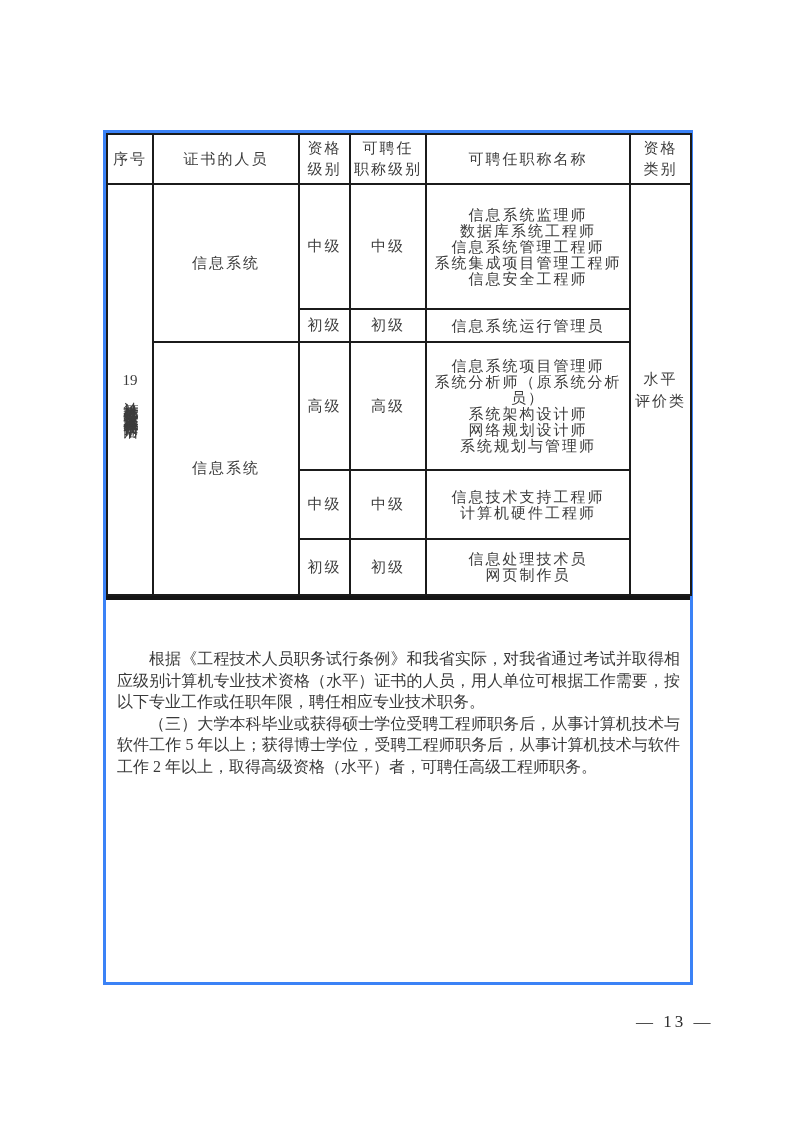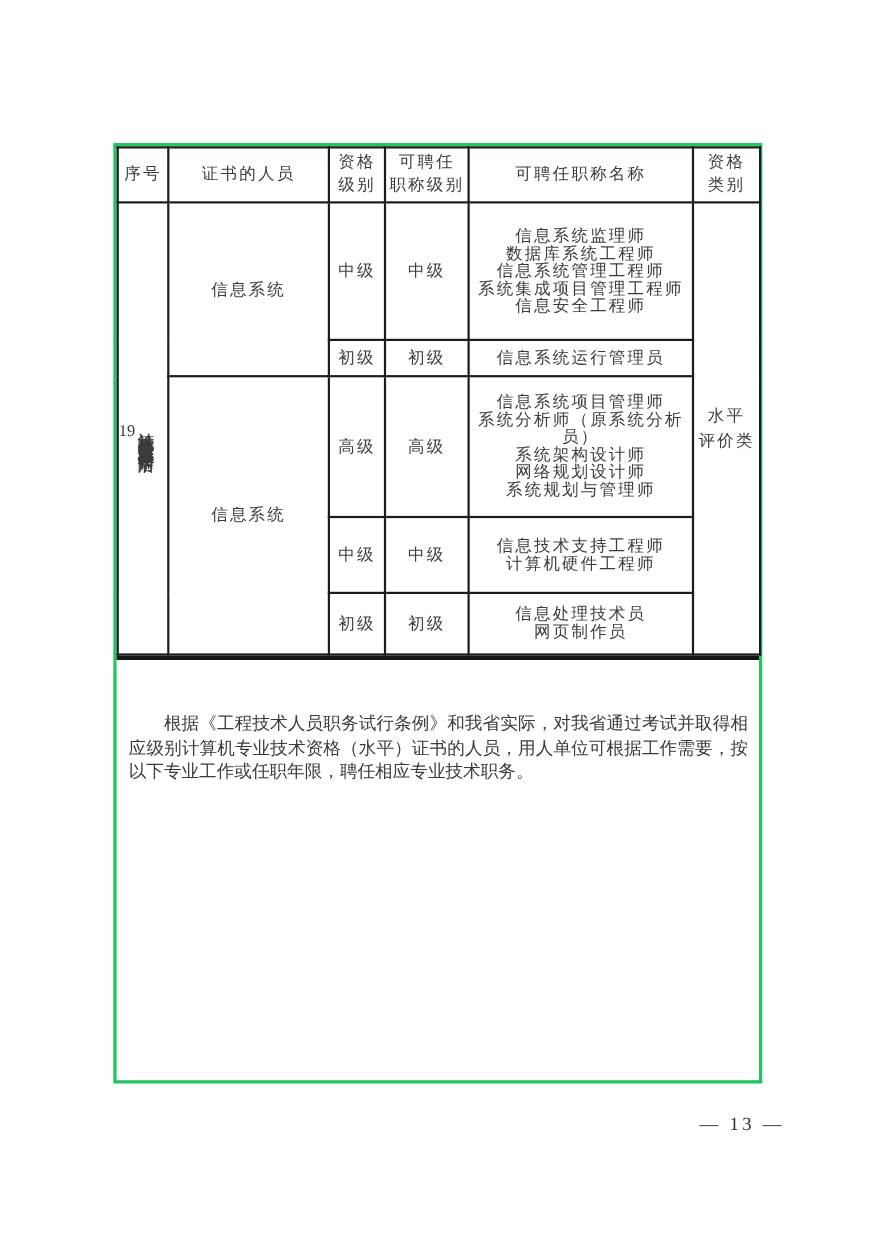--- a/index.html
+++ b/index.html
@@ -12,21 +12,21 @@
     font-family: "Liberation Serif", "DejaVu Serif", serif;
     color: #3c3c3c;
     overflow: hidden;
   }
   .content-box {
     position: absolute;
     left: 103px;
     top: 130px;
     width: 590px;
     height: 855px;
-    border: 3px solid #22c55e;
+    border: 3px solid #3b82f6;
     display: flex;
     flex-direction: column;
     background: #fff;
   }
   table.qual-table {
     border-collapse: collapse;
     table-layout: fixed;
     width: 100%;
     font-size: 15px;
   }
@@ -45,20 +45,21 @@
   .tr-r1 { height: 125px; }
   .tr-r2 { height: 33px; }
   .tr-r3 { height: 128px; }
   .tr-r4 { height: 69px; }
   .tr-r5 { height: 56px; }
   th { line-height: 21px; }
   td.titles { line-height: 16px; letter-spacing: 1.5px; }
   td.seq-cell { vertical-align: top; padding-top: 6px; }
   .seq-inner {
     display: flex;
+    flex-direction: column;
     align-items: center;
     height: 100%;
   }
   .row-num {
     font-size: 15px;
     letter-spacing: 0;
     line-height: 17px;
   }
   .vertical-name {
     writing-mode: vertical-rl;
@@ -164,18 +165,19 @@
           <td>初级</td>
           <td>初级</td>
           <td class="titles">信息处理技术员
 网页制作员</td>
         </tr>
       </tbody>
     </table>
 
     <div class="note">
       <p>根据《工程技术人员职务试行条例》和我省实际，对我省通过考试并取得相应级别计算机专业技术资格（水平）证书的人员，用人单位可根据工作需要，按以下专业工作或任职年限，聘任相应专业技术职务。</p>
+      <p>（三）大学本科毕业或获得硕士学位受聘工程师职务后，从事计算机技术与软件工作 5 年以上；获得博士学位，受聘工程师职务后，从事计算机技术与软件工作 2 年以上，取得高级资格（水平）者，可聘任高级工程师职务。</p>
     </div>
 
   </div>
 
   <div class="page-number">— 13 —</div>
 </div>
 
 </body></html>

